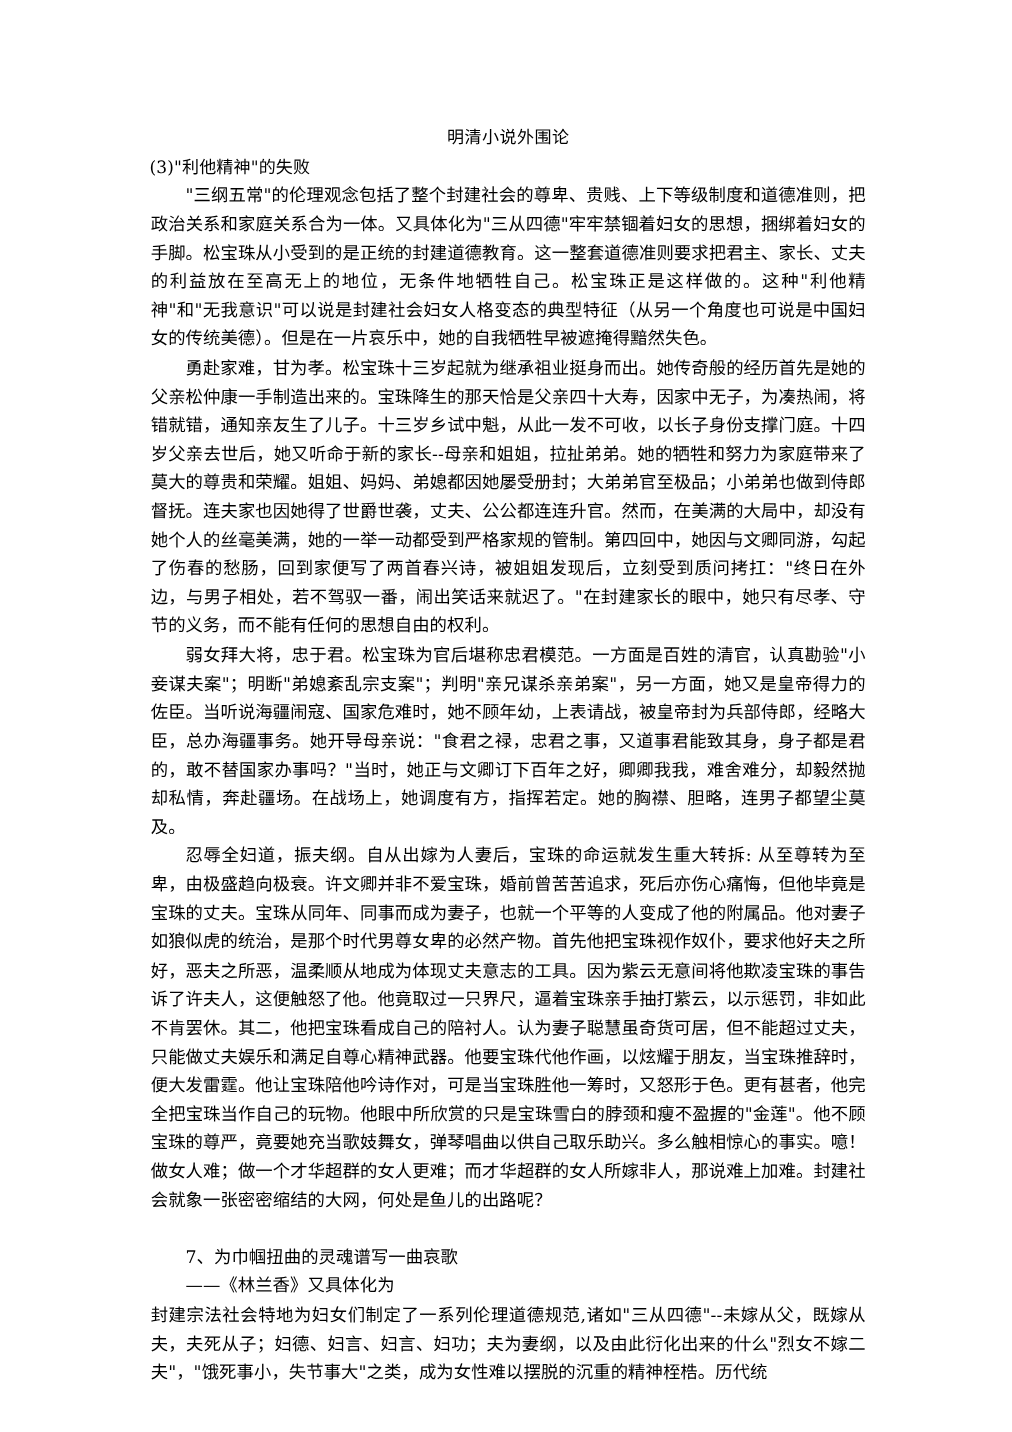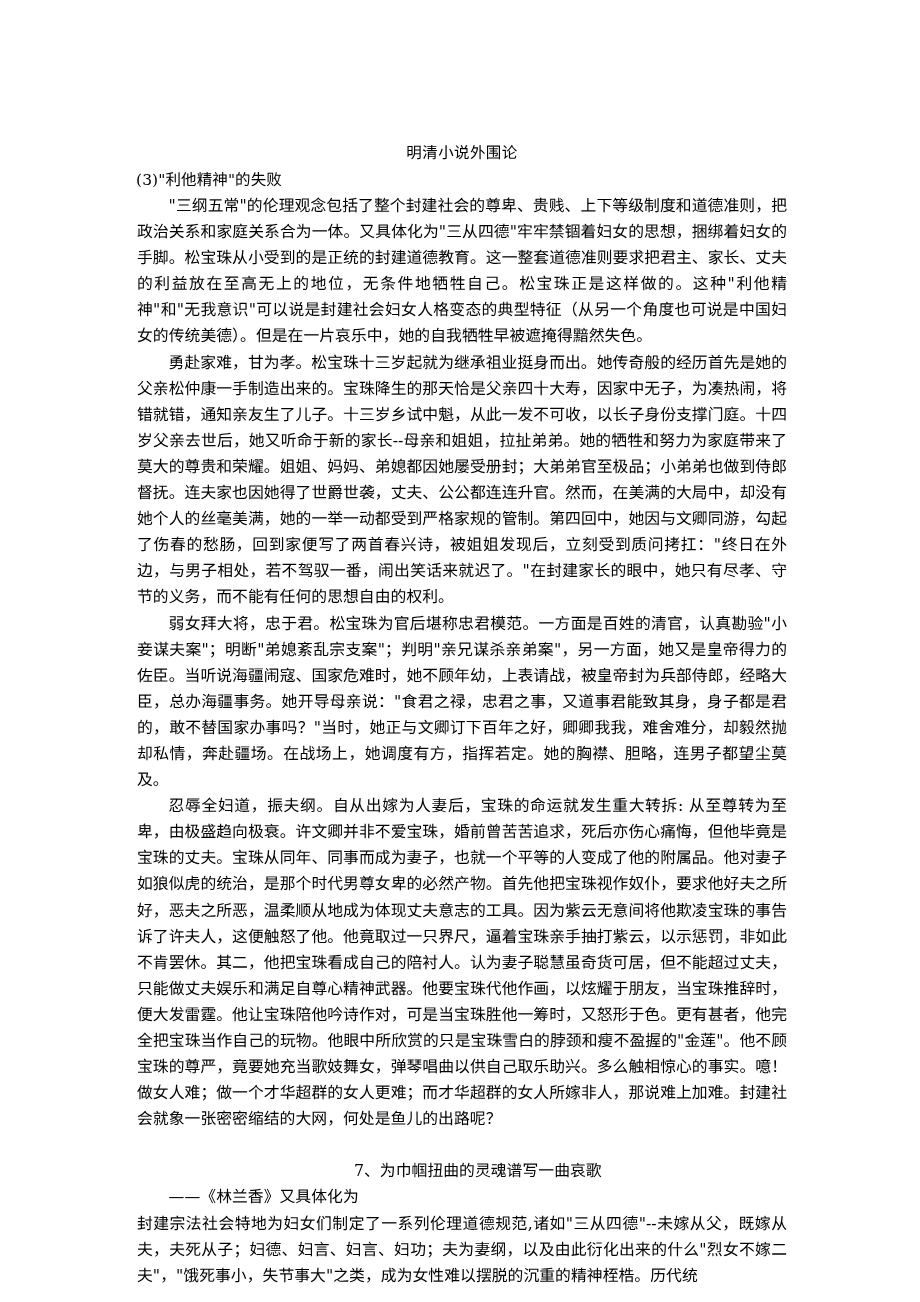--- a/index.html
+++ b/index.html
@@ -19,21 +19,20 @@
     margin: 0;
     background: #ffffff;
     overflow: hidden;
     box-sizing: border-box;
   }
   .content {
     position: absolute;
     left: 137px;
     top: 112px;
     width: 650px;
-    margin-top: 28px;
   }
   .doc-title {
     text-align: center;
     font-size: 15.5px;
     line-height: 26px;
     letter-spacing: 0.4px;
     margin: 0 0 1px 0;
     font-weight: normal;
   }
   .section-heading {
@@ -63,21 +62,20 @@
   }
   .spacer-line {
     height: 26px;
   }
   .sub-heading {
     font-size: 15.8px;
     line-height: 26.1px;
     margin: 0;
     text-indent: 2em;
     letter-spacing: 0.05px;
-    text-align: center;
   }
   .sub-heading-dash {
     font-size: 15.8px;
     line-height: 26.1px;
     margin: 0;
     text-indent: 2em;
     letter-spacing: 0.05px;
   }
 </style>
 </head>

